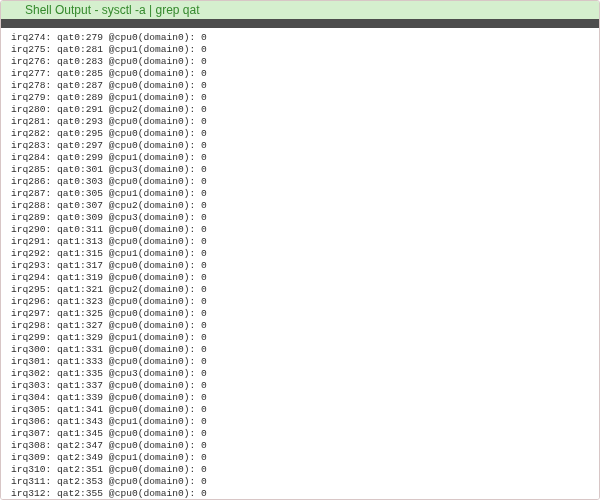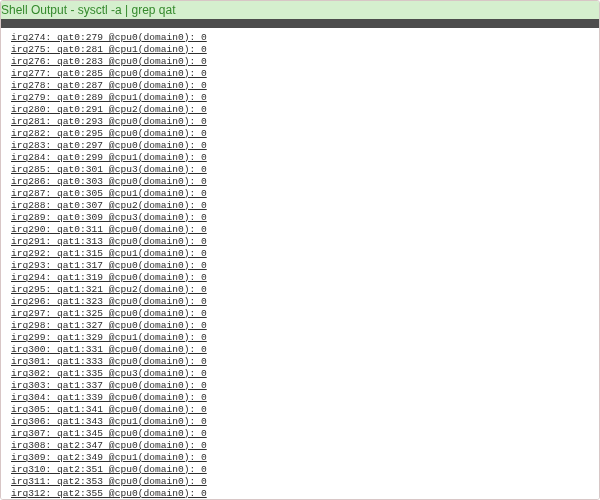--- a/index.html
+++ b/index.html
@@ -10,38 +10,38 @@
       border: 1px solid #d8c6c6;
       border-radius: 3px;
     }
     .header {
       background: #d5efce;
       border-bottom: 1px solid #4c4c4c;
       color: #358a2d;
       font-family: "Segoe UI", Arial, sans-serif;
       font-size: 12px;
       font-weight: 400;
-      padding: 3px 0;
+      padding: 3px 24px;
       height: 19px;
       line-height: 13px;
     }
     .subheader {
       background: #4c4c4c;
       height: 8px;
       width: 100%;
     }
     .content {
       background: #ffffff;
       padding: 4px 10px 6px 10px;
       font-size: 9.6px;
       line-height: 12px;
       color: #2e2e2e;
       white-space: pre;
     }
-    .line { display: block; text-decoration: underline; }
+    .line { display: block; }
   </style>
 </head>
 <body>
 
 <div class="header">
   <span>Shell Output - </span><span>sysctl -a | grep qat</span>
 </div>
 <div class="subheader"></div>
 
 <div class="content" id="content"><span class="line">irq274: qat0:279 @cpu0(domain0): 0</span><span class="line">irq275: qat0:281 @cpu1(domain0): 0</span><span class="line">irq276: qat0:283 @cpu0(domain0): 0</span><span class="line">irq277: qat0:285 @cpu0(domain0): 0</span><span class="line">irq278: qat0:287 @cpu0(domain0): 0</span><span class="line">irq279: qat0:289 @cpu1(domain0): 0</span><span class="line">irq280: qat0:291 @cpu2(domain0): 0</span><span class="line">irq281: qat0:293 @cpu0(domain0): 0</span><span class="line">irq282: qat0:295 @cpu0(domain0): 0</span><span class="line">irq283: qat0:297 @cpu0(domain0): 0</span><span class="line">irq284: qat0:299 @cpu1(domain0): 0</span><span class="line">irq285: qat0:301 @cpu3(domain0): 0</span><span class="line">irq286: qat0:303 @cpu0(domain0): 0</span><span class="line">irq287: qat0:305 @cpu1(domain0): 0</span><span class="line">irq288: qat0:307 @cpu2(domain0): 0</span><span class="line">irq289: qat0:309 @cpu3(domain0): 0</span><span class="line">irq290: qat0:311 @cpu0(domain0): 0</span><span class="line">irq291: qat1:313 @cpu0(domain0): 0</span><span class="line">irq292: qat1:315 @cpu1(domain0): 0</span><span class="line">irq293: qat1:317 @cpu0(domain0): 0</span><span class="line">irq294: qat1:319 @cpu0(domain0): 0</span><span class="line">irq295: qat1:321 @cpu2(domain0): 0</span><span class="line">irq296: qat1:323 @cpu0(domain0): 0</span><span class="line">irq297: qat1:325 @cpu0(domain0): 0</span><span class="line">irq298: qat1:327 @cpu0(domain0): 0</span><span class="line">irq299: qat1:329 @cpu1(domain0): 0</span><span class="line">irq300: qat1:331 @cpu0(domain0): 0</span><span class="line">irq301: qat1:333 @cpu0(domain0): 0</span><span class="line">irq302: qat1:335 @cpu3(domain0): 0</span><span class="line">irq303: qat1:337 @cpu0(domain0): 0</span><span class="line">irq304: qat1:339 @cpu0(domain0): 0</span><span class="line">irq305: qat1:341 @cpu0(domain0): 0</span><span class="line">irq306: qat1:343 @cpu1(domain0): 0</span><span class="line">irq307: qat1:345 @cpu0(domain0): 0</span><span class="line">irq308: qat2:347 @cpu0(domain0): 0</span><span class="line">irq309: qat2:349 @cpu1(domain0): 0</span><span class="line">irq310: qat2:351 @cpu0(domain0): 0</span><span class="line">irq311: qat2:353 @cpu0(domain0): 0</span><span class="line">irq312: qat2:355 @cpu0(domain0): 0</span></div>

